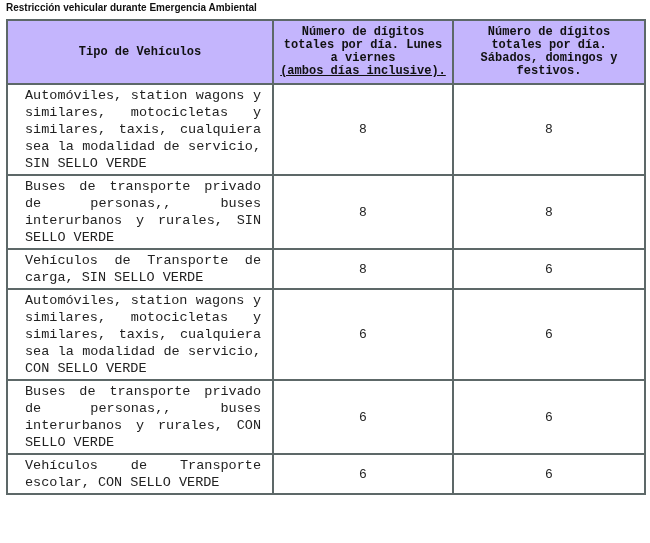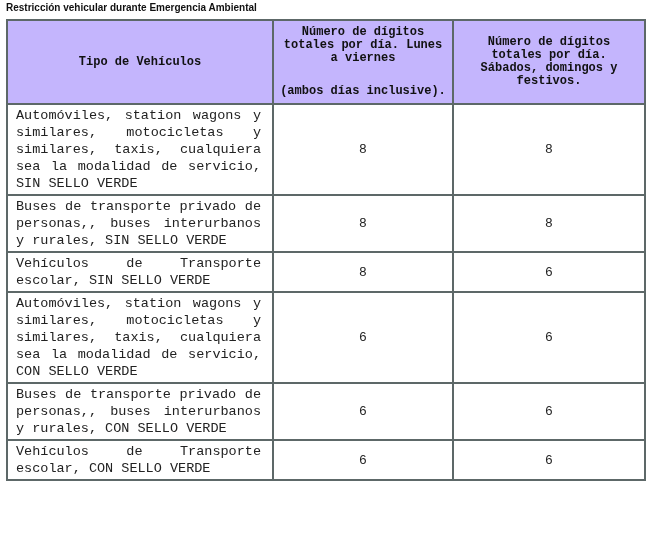--- a/index.html
+++ b/index.html
@@ -48,28 +48,29 @@
     text-align: center;
     vertical-align: middle;
     padding: 5px 2px;
     height: 62px;
   }
   .hdr-lines {
     white-space: pre-line;
   }
   .hdr-note {
     white-space: pre-line;
-    margin-top: 20px;
+    margin-top: 0;
+    text-decoration: underline;
   }
   td.tipo {
     font-size: 13.5px;
     line-height: 17px;
     text-align: justify;
     vertical-align: top;
-    padding: 2px 11px 2px 8px;
+    padding: 2px 11px 2px 17px;
   }
   td.num {
     font-size: 13px;
     text-align: center;
     vertical-align: middle;
     padding: 2px;
   }
 </style>
 </head>
 <body>
@@ -107,21 +108,21 @@
         <td class="tipo">Automóviles, station wagons y similares, motocicletas y similares, taxis, cualquiera sea la modalidad de servicio, SIN SELLO VERDE</td>
         <td class="num">8</td>
         <td class="num">8</td>
       </tr>
       <tr>
         <td class="tipo">Buses de transporte privado de personas,, buses interurbanos y rurales, SIN SELLO VERDE</td>
         <td class="num">8</td>
         <td class="num">8</td>
       </tr>
       <tr>
-        <td class="tipo">Vehículos de Transporte escolar, SIN SELLO VERDE</td>
+        <td class="tipo">Vehículos de Transporte de carga, SIN SELLO VERDE</td>
         <td class="num">8</td>
         <td class="num">6</td>
       </tr>
       <tr>
         <td class="tipo">Automóviles, station wagons y similares, motocicletas y similares, taxis, cualquiera sea la modalidad de servicio, CON SELLO VERDE</td>
         <td class="num">6</td>
         <td class="num">6</td>
       </tr>
       <tr>
         <td class="tipo">Buses de transporte privado de personas,, buses interurbanos y rurales, CON SELLO VERDE</td>

